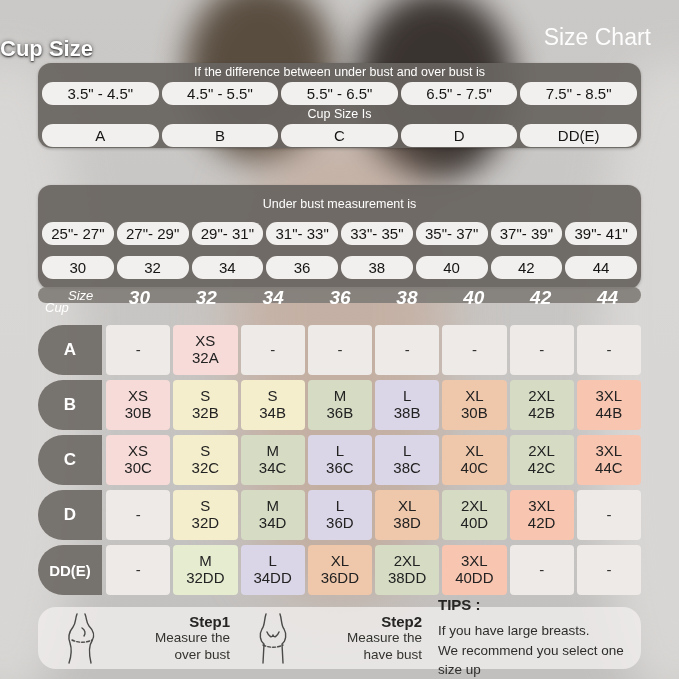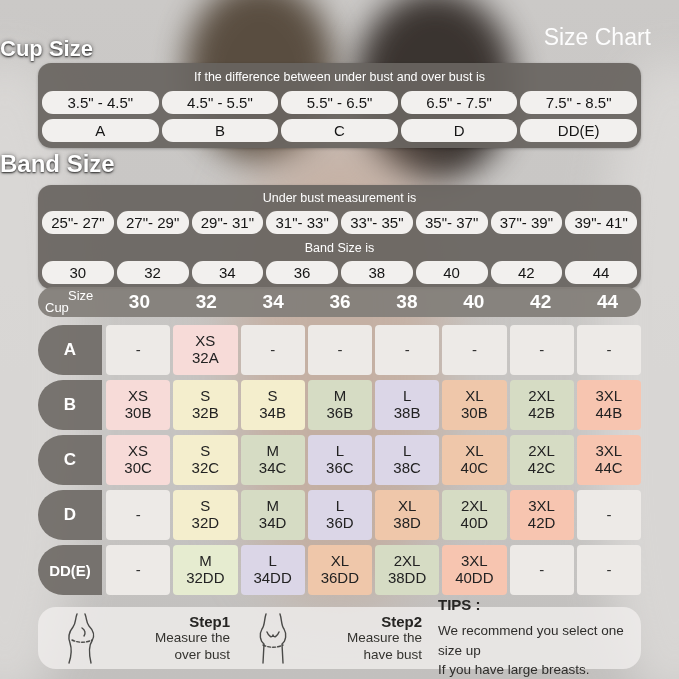--- a/index.html
+++ b/index.html
@@ -31,22 +31,22 @@
     border-radius:13px;display:flex;flex-direction:column;justify-content:space-evenly;
     box-shadow:0 1px 3px rgba(0,0,0,.25);}
   #cup-box{top:63px;height:85px;}
   #band-box{top:185px;height:104px;}
   .bar-label{height:16px;line-height:16px;text-align:center;color:#fff;font-size:12.5px;}
   .cells-row{display:flex;gap:3px;margin:0 4px;}
   .wcell{flex:1;height:23px;line-height:23px;text-align:center;background:#f2f0ee;
     border-radius:11px;font-size:15px;color:#151515;}
 
   
-  .matrix-header{position:absolute;left:38px;top:287px;width:603px;height:30px;
-    background:rgba(132,127,122,.95);border-radius:15px;display:flex;align-items:center;color:#fff;}
+  .matrix-header{position:absolute;left:38px;top:287px;width:603px;height:16px;
+    background:rgba(132,127,122,.95);border-radius:15px;display:flex;color:#fff;font-style:italic;}
   .corner{position:relative;width:64px;height:30px;flex:none;margin-right:4px;}
   .corner .c-top{position:absolute;top:1px;left:30px;font-size:13px;}
   .corner .c-bottom{position:absolute;bottom:2px;left:7px;font-size:13px;}
   .mh-col{flex:1;text-align:center;font-size:19px;font-weight:700;}
   #matrix-body{position:absolute;left:38px;top:325px;width:603px;}
   .mrow{display:flex;height:50px;margin-bottom:5px;}
   .rlabel{width:64px;flex:none;margin-right:4px;background:rgba(114,110,106,.96);
     border-radius:25px 0 0 25px;color:#fff;font-weight:700;font-size:17px;
     display:flex;align-items:center;justify-content:center;}
   .rlabel.small{font-size:15px;}
@@ -85,44 +85,43 @@
 
     <div class="dark-box" id="cup-box">
       <div class="bar-label">If the  difference between under bust and over bust is</div>
       <div class="cells-row" id="cup-ranges">
           <div class="wcell">3.5" - 4.5"</div>
           <div class="wcell">4.5" - 5.5"</div>
           <div class="wcell">5.5" - 6.5"</div>
           <div class="wcell">6.5" - 7.5"</div>
           <div class="wcell">7.5" - 8.5"</div>
         </div>
+      <div class="bar-label">Cup Size Is</div>
       <div class="cells-row" id="cup-values">
           <div class="wcell">A</div>
           <div class="wcell">B</div>
           <div class="wcell">C</div>
           <div class="wcell">D</div>
           <div class="wcell">DD(E)</div>
         </div>
     </div>
 
-    <div class="sec-title" id="band-title">Band Size</div>
 
     <div class="dark-box" id="band-box">
       <div class="bar-label">Under bust measurement is</div>
       <div class="cells-row" id="band-ranges">
           <div class="wcell">25"- 27"</div>
           <div class="wcell">27"- 29"</div>
           <div class="wcell">29"- 31"</div>
           <div class="wcell">31"- 33"</div>
           <div class="wcell">33"- 35"</div>
           <div class="wcell">35"- 37"</div>
           <div class="wcell">37"- 39"</div>
           <div class="wcell">39"- 41"</div>
         </div>
-      <div class="bar-label">Band Size is</div>
       <div class="cells-row" id="band-values">
           <div class="wcell">30</div>
           <div class="wcell">32</div>
           <div class="wcell">34</div>
           <div class="wcell">36</div>
           <div class="wcell">38</div>
           <div class="wcell">40</div>
           <div class="wcell">42</div>
           <div class="wcell">44</div>
         </div>
@@ -342,18 +341,18 @@
           <path d="M11 33 C17 36 25 36 31 33" stroke-dasharray="3 2"></path>
         </g>
       </svg>
       <div class="step-block">
         <div class="step-title">Step2</div>
         <div class="step-line">Measure the</div>
         <div class="step-line">have bust</div>
       </div>
       <div class="tips-block">
         <div class="tips-title">TIPS :</div>
+        <div class="tips-line">If you have large breasts.</div>
         <div class="tips-line">We recommend you select one size up</div>
-        <div class="tips-line">If you have large breasts.</div>
       </div>
     </div>
   </div>
 </div>
 
 </body></html>

